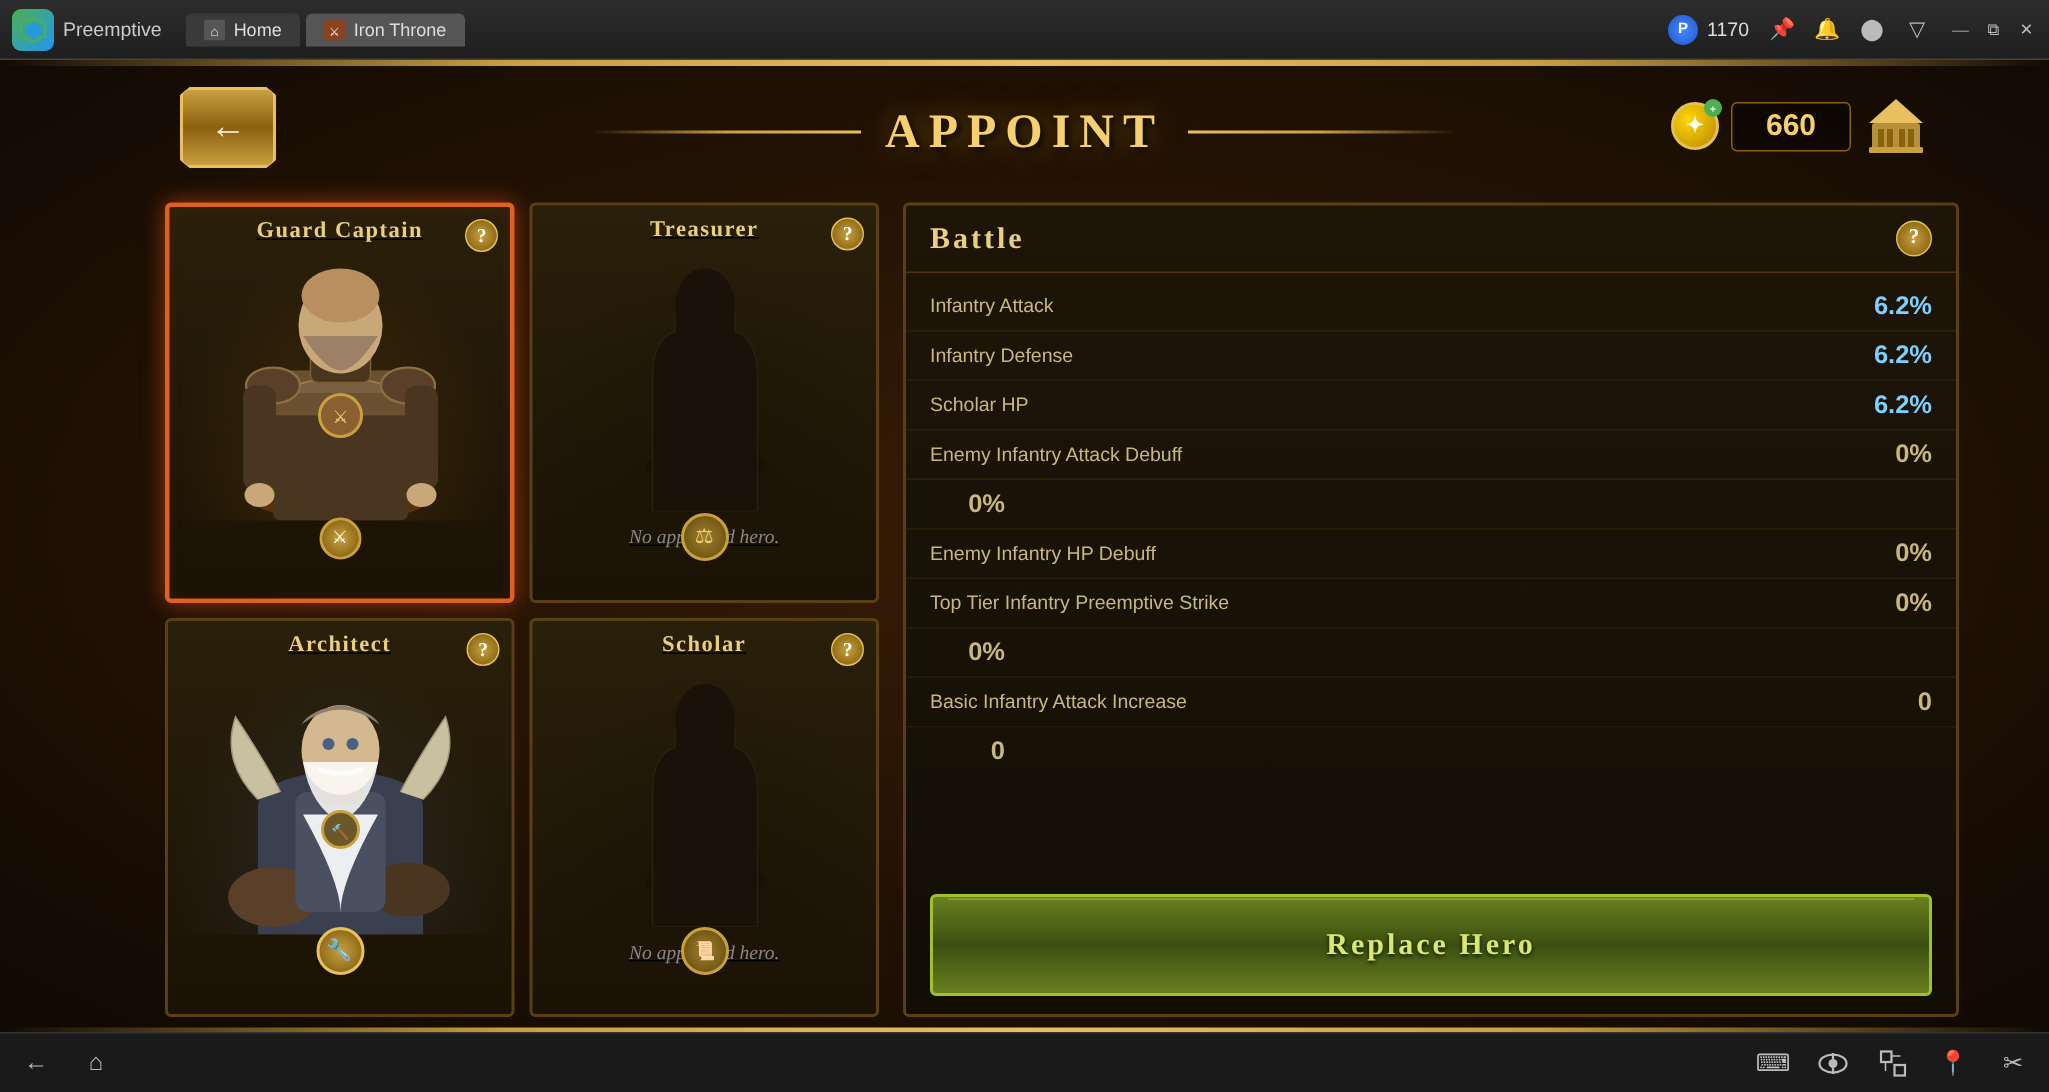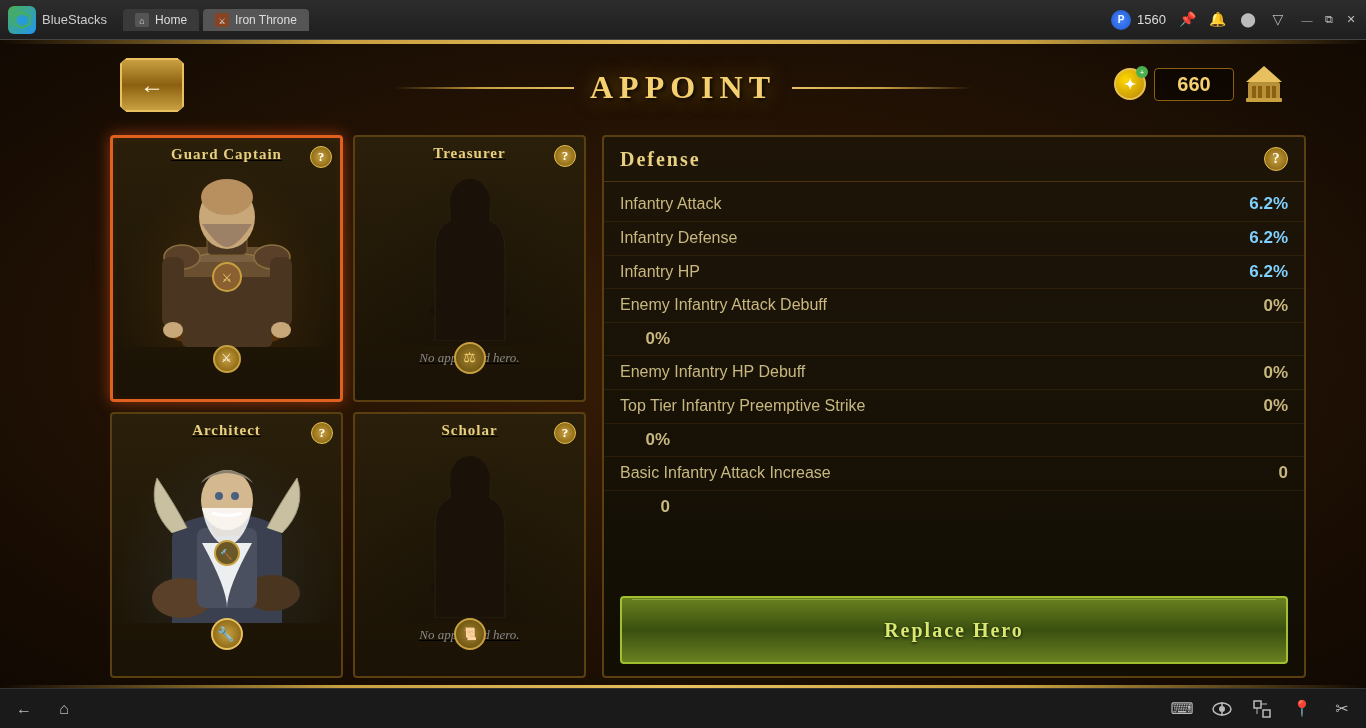--- a/index.html
+++ b/index.html
@@ -365,21 +365,21 @@
     }
     .stat-row {
       display: flex;
       align-items: center;
       justify-content: space-between;
       padding: 6px 16px;
       border-bottom: 1px solid rgba(90,60,16,0.3);
     }
     .stat-row:last-child { border-bottom: none; }
     .stat-name {
-      font-size: 16px;
+      font-size: 13px;
       color: #c8b880;
       font-family: Arial, sans-serif;
       flex: 1;
       line-height: 1.3;
     }
     .stat-value {
       font-size: 17px;
       color: #80d0ff;
       font-family: Arial, sans-serif;
       min-width: 50px;
@@ -470,42 +470,42 @@
 </head>
 <body>
 
 <div class="titlebar">
   <div class="titlebar-logo">
     <svg width="18" height="18" viewBox="0 0 18 18">
       <polygon points="9,1 17,5 17,13 9,17 1,13 1,5" fill="none" stroke="#4CAF50" stroke-width="1.5"></polygon>
       <polygon points="9,4 14,7 14,11 9,14 4,11 4,7" fill="#2196F3" opacity="0.7"></polygon>
     </svg>
   </div>
-  <span class="titlebar-brand">BlueStacks</span>
+  <span class="titlebar-brand">Preemptive</span>
 
   <div class="titlebar-tab">
     <svg width="14" height="14" viewBox="0 0 14 14">
       <rect width="14" height="14" rx="2" fill="#555"></rect>
       <text x="7" y="11" text-anchor="middle" font-size="9" fill="#eee">⌂</text>
     </svg>
     <span>Home</span>
   </div>
   <div class="titlebar-tab active">
     <svg width="14" height="14" viewBox="0 0 14 14">
       <rect width="14" height="14" rx="2" fill="#884422"></rect>
       <text x="7" y="11" text-anchor="middle" font-size="8" fill="#eee">⚔</text>
     </svg>
     <span>Iron Throne</span>
   </div>
 
   <div class="titlebar-spacer"></div>
 
   <div class="titlebar-points">
     <div class="points-icon">P</div>
-    <span>1560</span>
+    <span>1170</span>
   </div>
 
   <div class="titlebar-actions">
     <div class="titlebar-action-icon">📌</div>
     <div class="titlebar-action-icon">🔔</div>
     <div class="titlebar-action-icon">⬤</div>
     <div class="titlebar-action-icon">▽</div>
   </div>
   <div class="win-controls">
     <div class="win-btn">—</div>
@@ -676,35 +676,35 @@
         <div style="position:absolute;bottom:26px;left:50%;transform:translateX(-50%);">
           <div style="width:32px;height:32px;border-radius:50%;background:radial-gradient(circle,#a08030,#604808);border:2px solid #c8a040;display:flex;align-items:center;justify-content:center;font-size:12px;color:#f0d070;">📜</div>
         </div>
         <div class="no-hero-text">No appointed hero.</div>
       </div>
 
     </div>
 
     <div class="battle-panel">
       <div class="battle-header">
-        <span class="battle-title">Defense</span>
+        <span class="battle-title">Battle</span>
         <div class="battle-question">?</div>
       </div>
       <div class="battle-stats">
 
         <div class="stat-row">
           <span class="stat-name">Infantry Attack</span>
           <span class="stat-value">6.2%</span>
         </div>
         <div class="stat-row">
           <span class="stat-name">Infantry Defense</span>
           <span class="stat-value">6.2%</span>
         </div>
         <div class="stat-row">
-          <span class="stat-name">Infantry HP</span>
+          <span class="stat-name">Scholar HP</span>
           <span class="stat-value">6.2%</span>
         </div>
         <div class="stat-row">
           <span class="stat-name">Enemy Infantry Attack Debuff</span>
           <span class="stat-value zero">0%</span>
         </div>
         <div class="stat-row">
           <span class="stat-value zero">0%</span>
         </div>
         <div class="stat-row">

